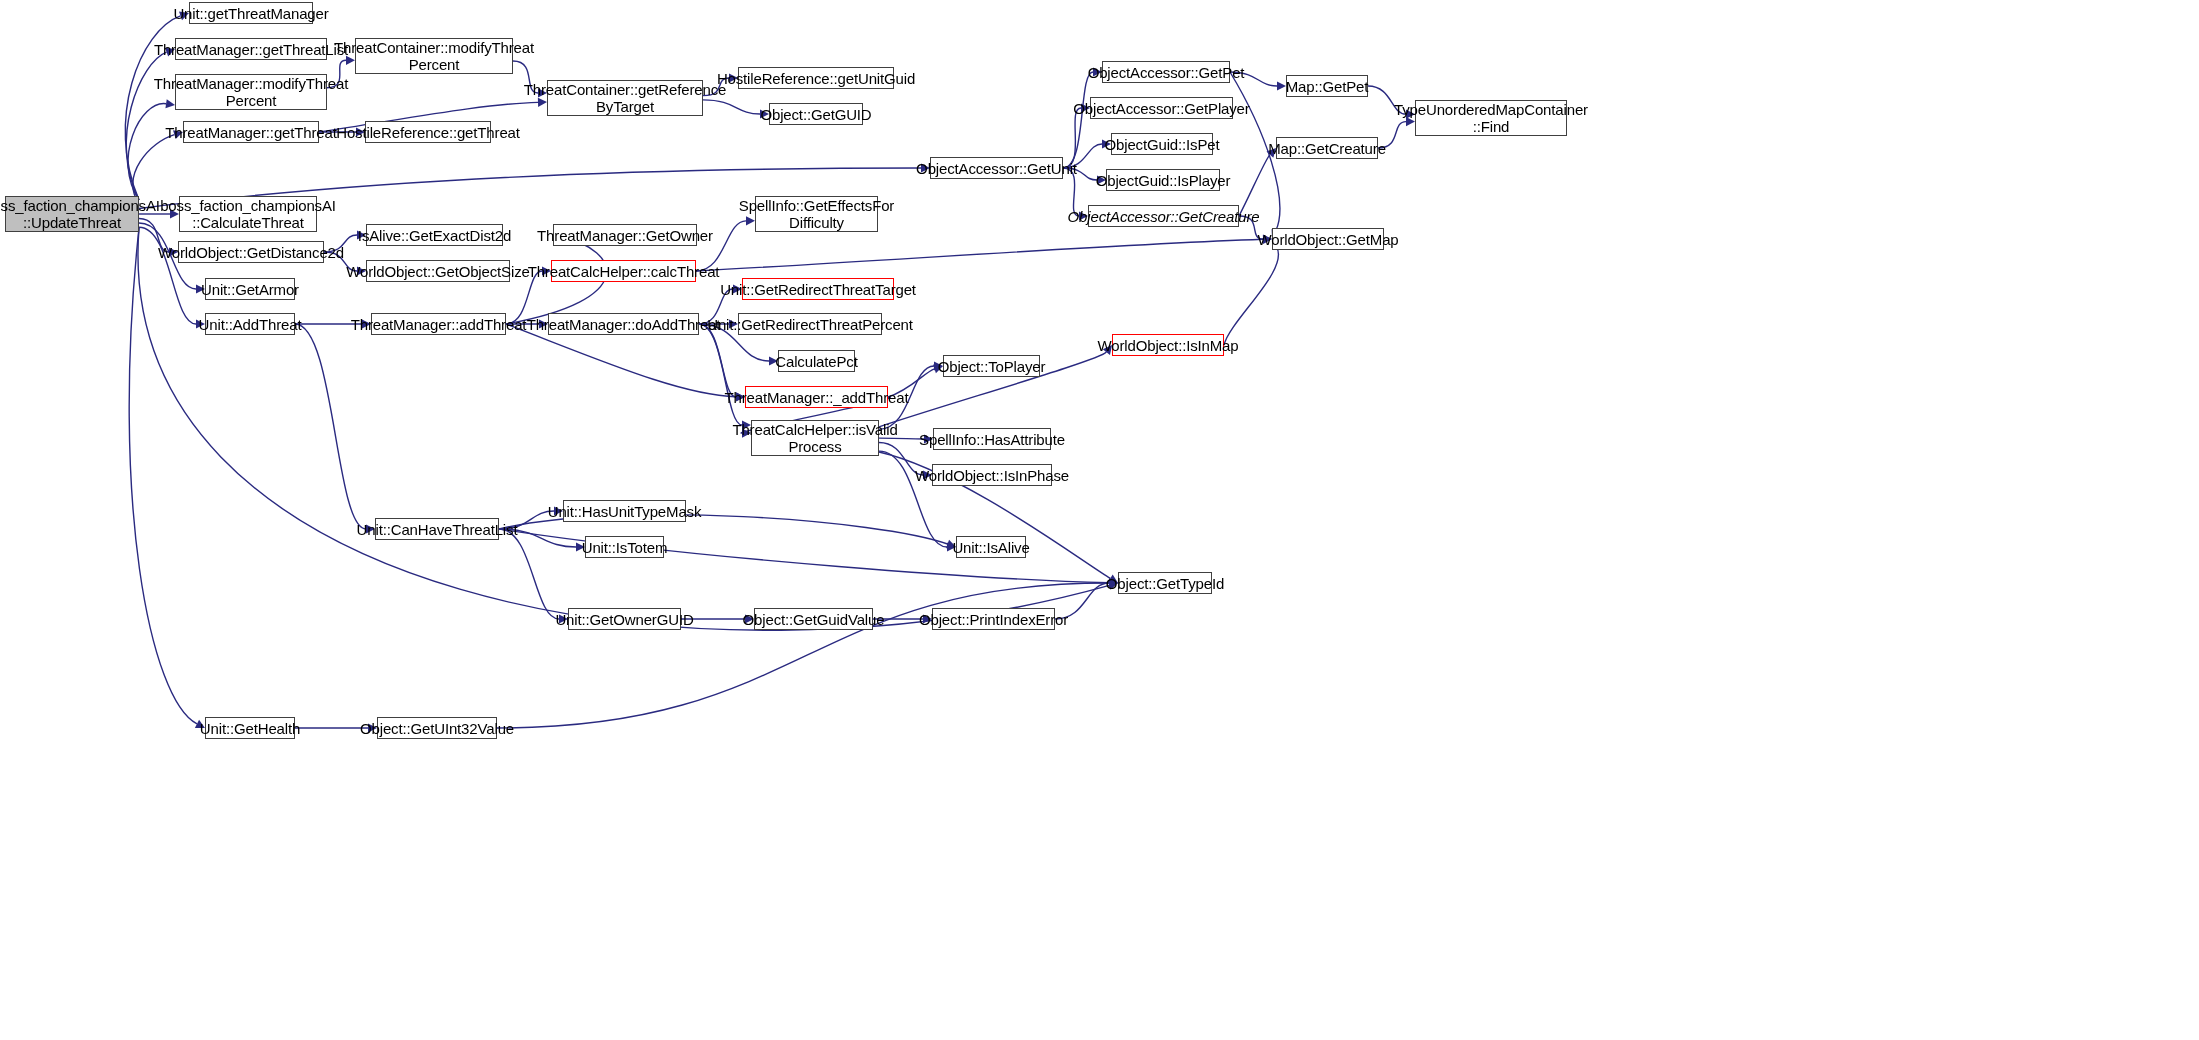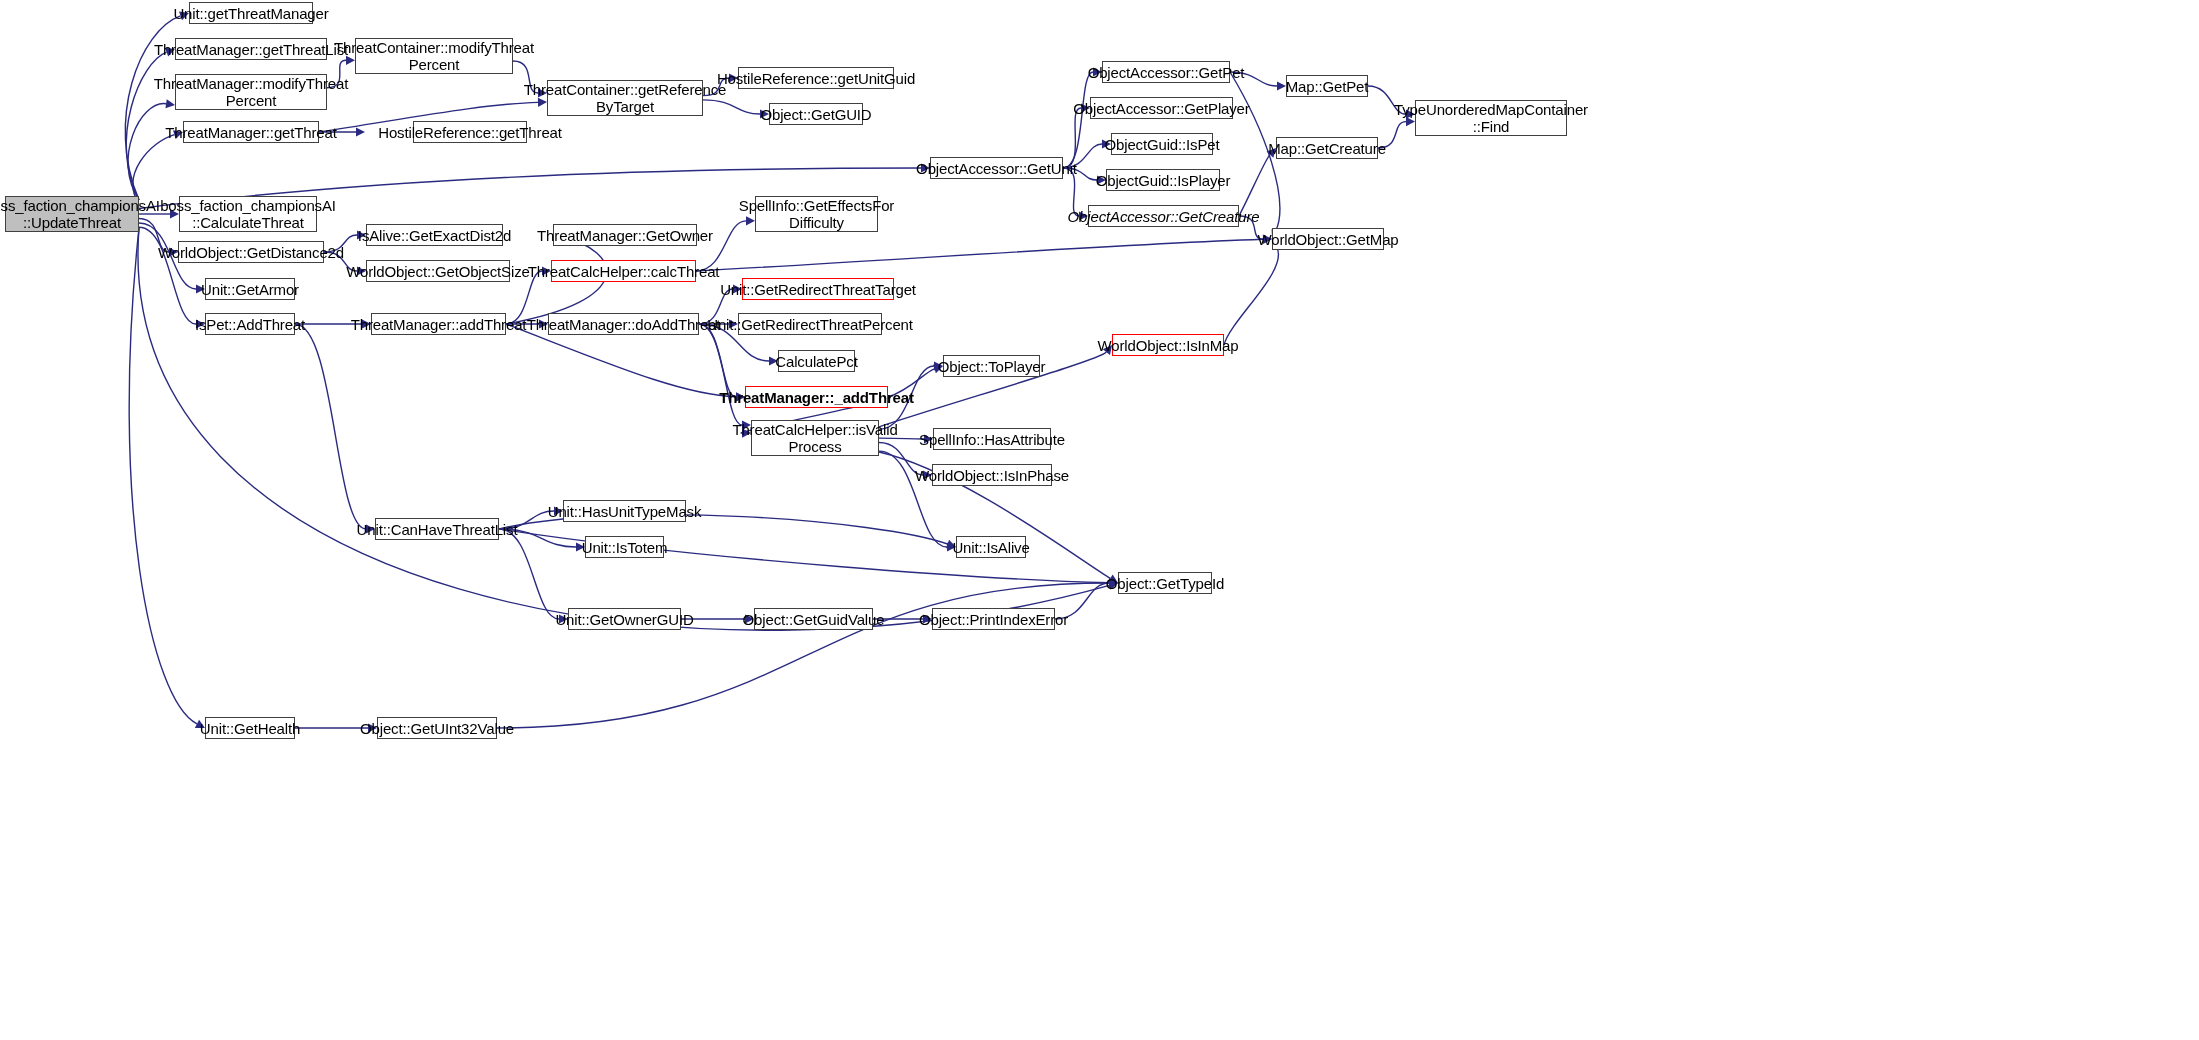--- a/index.html
+++ b/index.html
@@ -193,25 +193,25 @@
 ::UpdateThreat</div>
       <div class="node" style="left: 189px; top: 2px; width: 124px; height: 22px;">Unit::getThreatManager</div>
       <div class="node" style="left: 175px; top: 38px; width: 152px; height: 22px;">ThreatManager::getThreatList</div>
       <div class="node" style="left: 175px; top: 74px; width: 152px; height: 36px;">ThreatManager::modifyThreat
 Percent</div>
       <div class="node" style="left: 183px; top: 121px; width: 136px; height: 22px;">ThreatManager::getThreat</div>
       <div class="node" style="left: 179px; top: 196px; width: 138px; height: 36px;">boss_faction_championsAI
 ::CalculateThreat</div>
       <div class="node" style="left: 178px; top: 241px; width: 146px; height: 22px;">WorldObject::GetDistance2d</div>
       <div class="node" style="left: 205px; top: 278px; width: 90px; height: 22px;">Unit::GetArmor</div>
-      <div class="node" style="left: 205px; top: 313px; width: 90px; height: 22px;">IsPet::AddThreat</div>
+      <div class="node" style="left: 205px; top: 313px; width: 90px; height: 22px;">Unit::AddThreat</div>
       <div class="node" style="left: 205px; top: 717px; width: 90px; height: 22px;">Unit::GetHealth</div>
       <div class="node" style="left: 355px; top: 38px; width: 158px; height: 36px;">ThreatContainer::modifyThreat
 Percent</div>
-      <div class="node" style="left: 365px; top: 121px; width: 114px; height: 22px; margin-left: 48px;">HostileReference::getThreat</div>
+      <div class="node" style="left: 365px; top: 121px; width: 126px; height: 22px;">HostileReference::getThreat</div>
       <div class="node" style="left: 366px; top: 224px; width: 137px; height: 22px;">IsAlive::GetExactDist2d</div>
       <div class="node" style="left: 366px; top: 260px; width: 144px; height: 22px;">WorldObject::GetObjectSize</div>
       <div class="node" style="left: 371px; top: 313px; width: 135px; height: 22px;">ThreatManager::addThreat</div>
       <div class="node" style="left: 375px; top: 518px; width: 124px; height: 22px;">Unit::CanHaveThreatList</div>
       <div class="node" style="left: 377px; top: 717px; width: 120px; height: 22px;">Object::GetUInt32Value</div>
       <div class="node" style="left: 547px; top: 80px; width: 156px; height: 36px;">ThreatContainer::getReference
 ByTarget</div>
       <div class="node" style="left: 553px; top: 224px; width: 144px; height: 22px;">ThreatManager::GetOwner</div>
       <div class="node red" style="left: 551px; top: 260px; width: 145px; height: 22px;">ThreatCalcHelper::calcThreat</div>
       <div class="node" style="left: 548px; top: 313px; width: 151px; height: 22px;">ThreatManager::doAddThreat</div>
@@ -220,21 +220,21 @@
       <div class="node" style="left: 563px; top: 500px; width: 123px; height: 22px;">Unit::HasUnitTypeMask</div>
       <div class="node" style="left: 585px; top: 536px; width: 79px; height: 22px;">Unit::IsTotem</div>
       <div class="node" style="left: 568px; top: 608px; width: 113px; height: 22px;">Unit::GetOwnerGUID</div>
       <div class="node" style="left: 738px; top: 67px; width: 156px; height: 22px;">HostileReference::getUnitGuid</div>
       <div class="node" style="left: 769px; top: 103px; width: 94px; height: 22px;">Object::GetGUID</div>
       <div class="node" style="left: 755px; top: 196px; width: 123px; height: 36px;">SpellInfo::GetEffectsFor
 Difficulty</div>
       <div class="node red" style="left: 742px; top: 278px; width: 152px; height: 22px;">Unit::GetRedirectThreatTarget</div>
       <div class="node" style="left: 738px; top: 313px; width: 144px; height: 22px;">Unit::GetRedirectThreatPercent</div>
       <div class="node" style="left: 778px; top: 350px; width: 77px; height: 22px;">CalculatePct</div>
-      <div class="node red" style="left: 745px; top: 386px; width: 143px; height: 22px; font-weight: bold;">ThreatManager::_addThreat</div>
+      <div class="node red" style="left: 745px; top: 386px; width: 143px; height: 22px;">ThreatManager::_addThreat</div>
       <div class="node" style="left: 943px; top: 355px; width: 97px; height: 22px;">Object::ToPlayer</div>
       <div class="node" style="left: 933px; top: 428px; width: 118px; height: 22px;">SpellInfo::HasAttribute</div>
       <div class="node" style="left: 932px; top: 464px; width: 120px; height: 22px;">WorldObject::IsInPhase</div>
       <div class="node" style="left: 956px; top: 536px; width: 70px; height: 22px;">Unit::IsAlive</div>
       <div class="node" style="left: 1118px; top: 572px; width: 94px; height: 22px;">Object::GetTypeId</div>
       <div class="node" style="left: 754px; top: 608px; width: 119px; height: 22px;">Object::GetGuidValue</div>
       <div class="node" style="left: 932px; top: 608px; width: 123px; height: 22px;">Object::PrintIndexError</div>
       <div class="node" style="left: 930px; top: 157px; width: 133px; height: 22px;">ObjectAccessor::GetUnit</div>
       <div class="node red" style="left: 1112px; top: 334px; width: 112px; height: 22px;">WorldObject::IsInMap</div>
       <div class="node" style="left: 1102px; top: 61px; width: 128px; height: 22px;">ObjectAccessor::GetPet</div>

